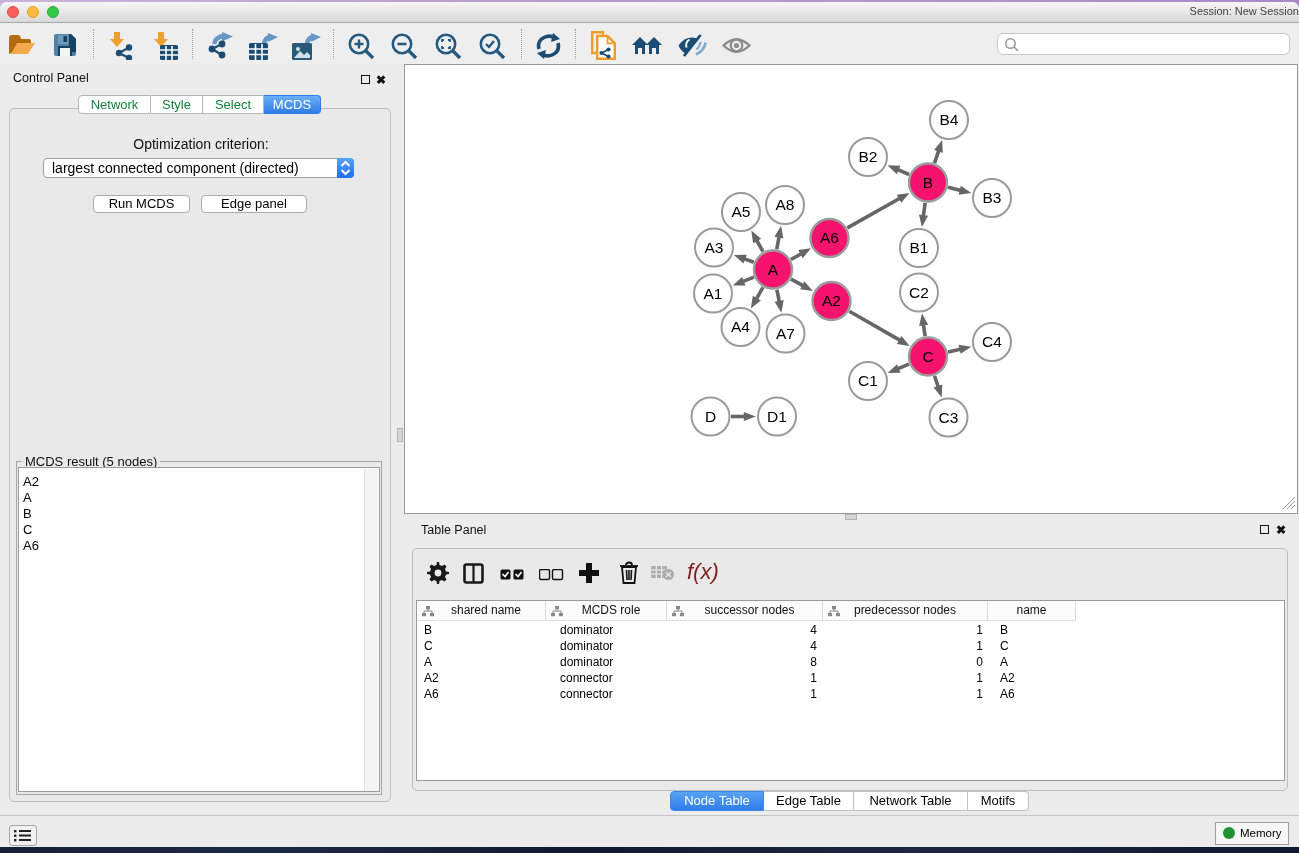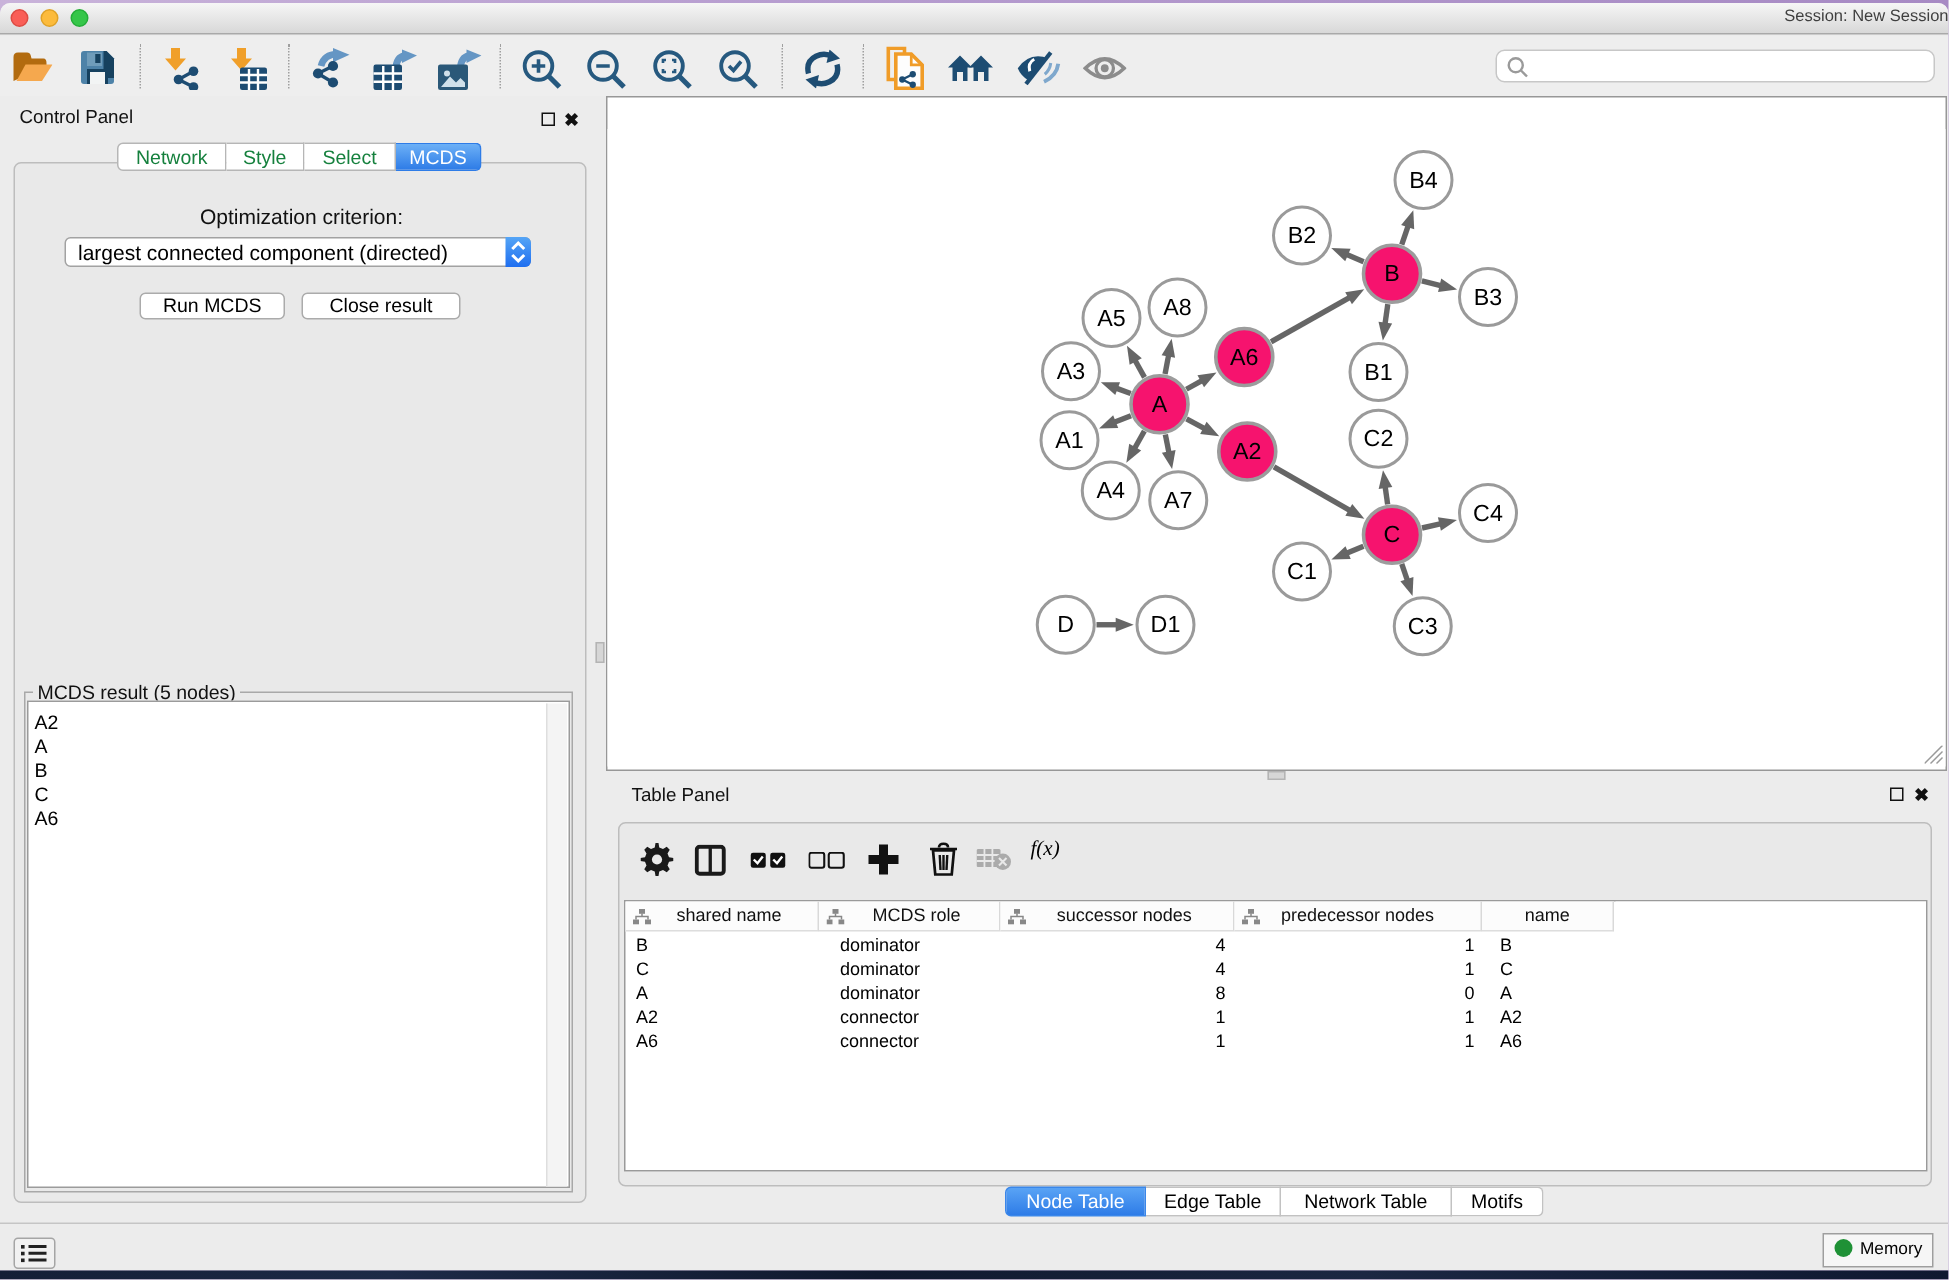--- a/index.html
+++ b/index.html
@@ -205,21 +205,21 @@
  <div id="cpbox">
   <div id="combo">
           <div class="txt">largest connected component (directed)</div>
    <div id="stepper"><svg width="17" height="20">
     <path d="M4.5 8 L8.5 4 L12.5 8" fill="none" stroke="#fff" stroke-width="2"></path>
     <path d="M4.5 12 L8.5 16 L12.5 12" fill="none" stroke="#fff" stroke-width="2"></path>
             </svg></div>
   </div>
   <div id="optlabel">Optimization criterion:</div>
   <div class="btn" style="left:83px;top:86px;width:97px">Run MCDS</div>
-  <div class="btn" style="left:191px;top:86px;width:106px">Close result</div>
+  <div class="btn" style="left:191px;top:86px;width:106px">Edge panel</div>
   <div id="fieldset">
    <div id="legend">MCDS result (5 nodes)</div>
    <div id="listbox">
     <div class="items">A2<br>A<br>B<br>C<br>A6</div>
     <div id="vtrack"></div>
    </div>
   </div>
  </div>
 
  <div id="netwin">
@@ -358,21 +358,21 @@
             </g>
    <g stroke="#e9e9e9" stroke-width="1.2">
               <line x1="0" y1="5" x2="16" y2="5"></line>
               <line x1="0" y1="9" x2="16" y2="9"></line>
               <line x1="5.3" y1="1" x2="5.3" y2="13"></line>
               <line x1="10.6" y1="1" x2="10.6" y2="13"></line>
             </g>
    <circle cx="17.5" cy="9.5" r="5.5" fill="#ababab"></circle>
    <path d="M15 7 L20 12 M20 7 L15 12" stroke="#e9e9e9" stroke-width="1.4"></path>
           </svg></div>
-  <div class="abs" style="left:274px;top:10px;font-family:Liberation Serif, serif;font-style:italic;font-size:14px;color:#000000">f(x)</div>
+  <div class="abs" style="left:274px;top:10px;font-family:Liberation Sans, sans-serif;font-style:italic;font-size:22px;color:#7f1d1d">f(x)</div>
   <div id="tptable">
    <div class="hcell" style="left:0px;width:129px"><span style="margin-left:10px">shared name</span></div>
    <div class="hcell" style="left:129px;width:121px"><span style="margin-left:10px">MCDS role</span></div>
    <div class="hcell" style="left:250px;width:156px"><span style="margin-left:10px">successor nodes</span></div>
    <div class="hcell" style="left:406px;width:165px"><span style="margin-left:0">predecessor nodes</span></div>
    <div class="hcell" style="left:571px;width:88px">name</div>
    <div class="abs" style="left:660px;top:0;width:207px;height:20px;background:#fff"></div>
 <svg width="12" height="11" style="position:absolute;left:5px;top:5px">
  <rect x="4" y="0" width="4" height="3.2" fill="#888"></rect>
  <rect x="0" y="7" width="4" height="3.2" fill="#888"></rect>

